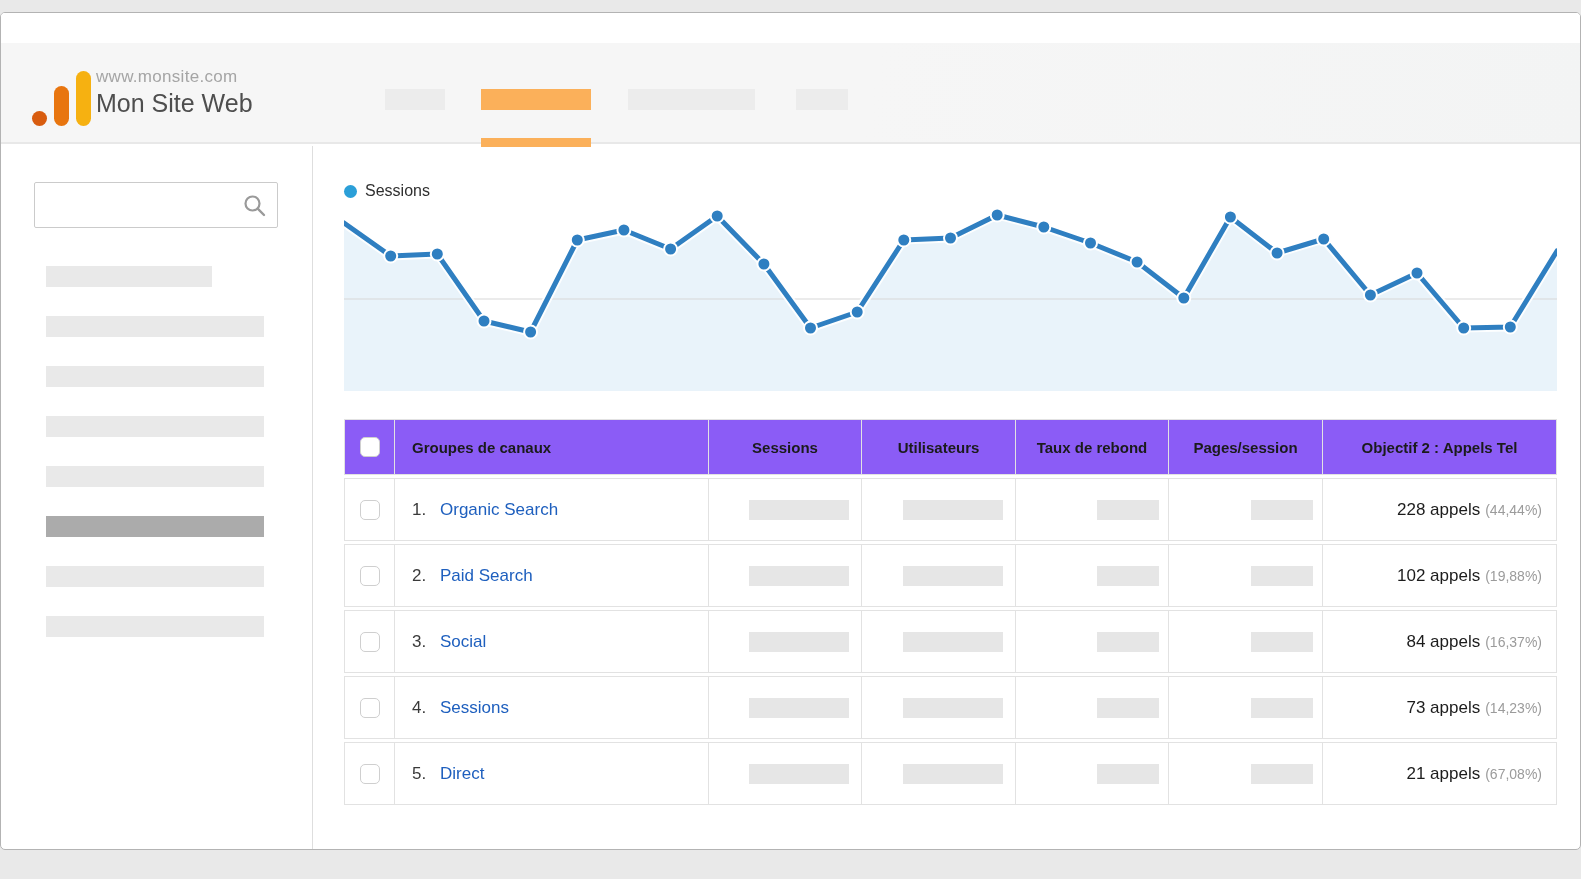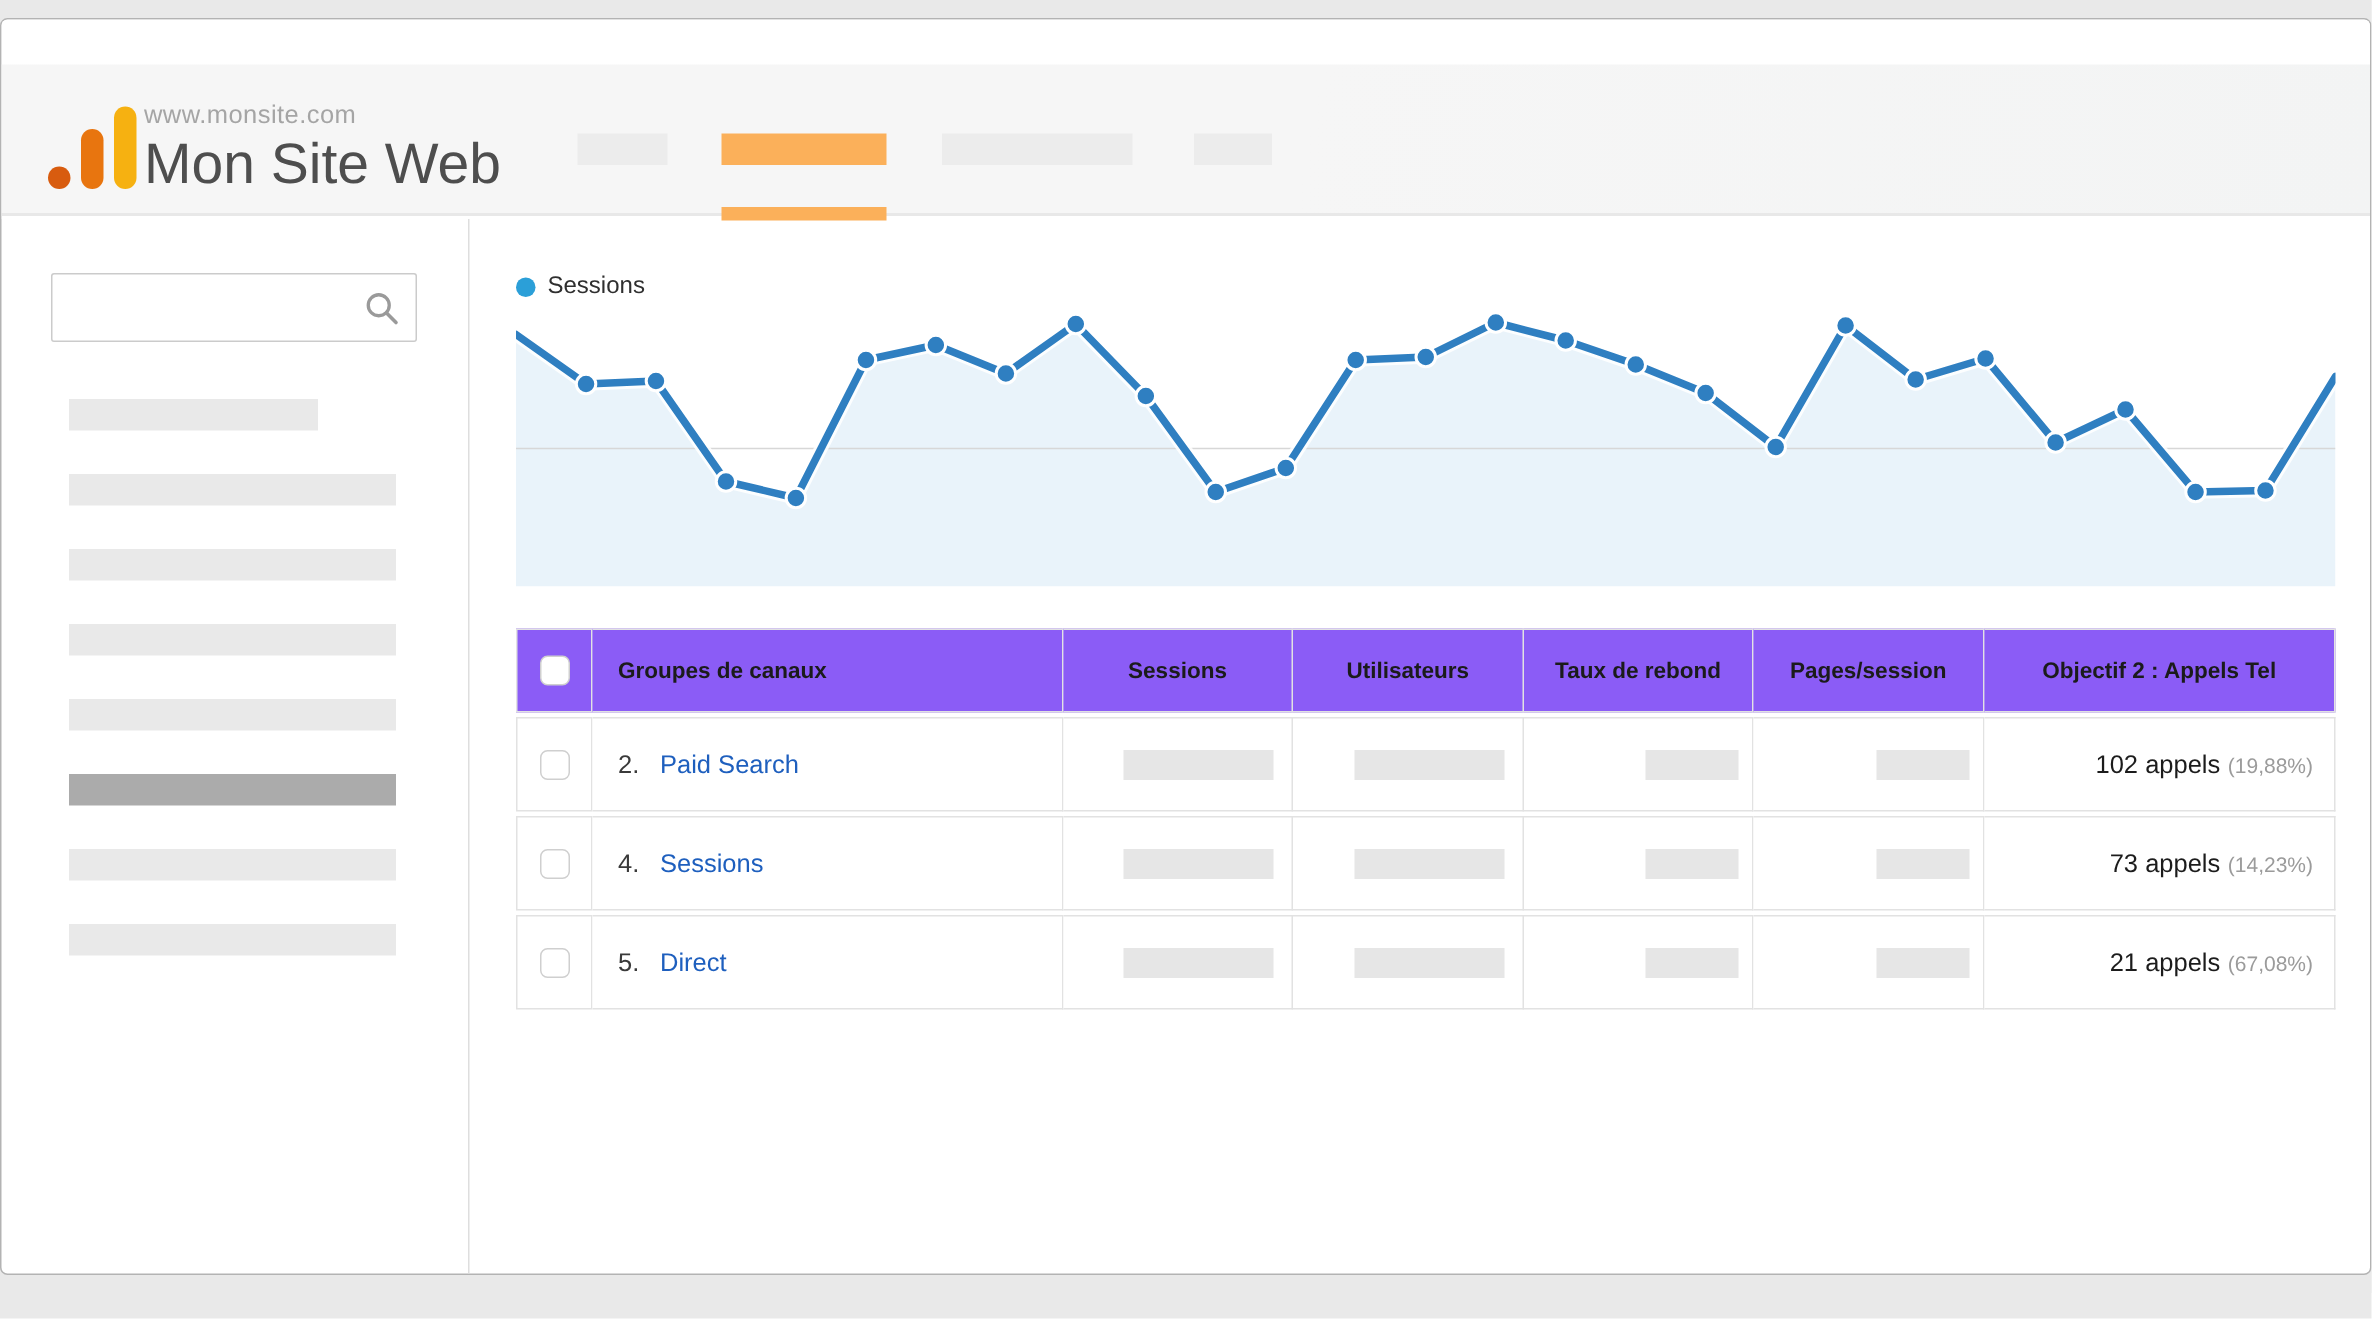--- a/index.html
+++ b/index.html
@@ -16,21 +16,21 @@
   .header-band {
     position:absolute; left:0; top:30px; width:100%; height:101px;
     background:linear-gradient(100deg,#f6f6f6 55%,#f3f4f4);
     border-bottom:2px solid #e8e8e8;
   }
   .logo { position:absolute; left:31px; top:58px; width:60px; height:56px; }
   .logo-dot      { position:absolute; left:0;  top:40px; width:15px; height:15px; border-radius:50%; }
   .logo-bar-mid  { position:absolute; left:22px; top:15px; width:15px; height:40px; border-radius:8px; }
   .logo-bar-tall { position:absolute; left:44px; top:0;   width:15px; height:55px; border-radius:8px; }
   .site-url  { position:absolute; left:95px; top:54px; font-size:17px; color:#a5a5a5; letter-spacing:.3px; }
-  .site-name { position:absolute; left:95px; top:76px; font-size:38px; color:#4e4e4e; }
+  .site-name { position:absolute; left:95px; top:76px; font-size:25px; color:#4e4e4e; }
 
   .tab { position:absolute; top:76px; height:21px; background:#ececec; }
   .tab.t1 { left:384px; width:60px; }
   .tab.t2 { left:480px; width:110px; }
   .tab.t3 { left:627px; width:127px; }
   .tab.t4 { left:795px; width:52px; }
   .tab.active { background:var(--accent,#fbb05a); }
   .tab-underline { position:absolute; left:480px; top:125px; width:110px; height:9px; background:var(--accent,#fbb05a); }
 
   
@@ -191,26 +191,48 @@
           <th>Taux de rebond</th>
           <th>Pages/session</th>
           <th>Objectif 2 : Appels Tel</th>
         </tr>
       </thead>
       <tbody id="table-body">
           <tr>
             <td>
               <div class="cbx"></div>
             </td>
+            <td class="cell-channel"><span class="row-rank">1.</span><a class="channel-link">Organic Search</a></td>
+            <td class="cell-ph"><span class="ph-bar w100"></span></td>
+            <td class="cell-ph"><span class="ph-bar w100"></span></td>
+            <td class="cell-ph"><span class="ph-bar w60"></span></td>
+            <td class="cell-ph"><span class="ph-bar w60"></span></td>
+            <td class="cell-objective"><span class="obj-value">228 appels</span><span class="obj-pct">(44,44%)</span></td>
+          </tr>
+          <tr>
+            <td>
+              <div class="cbx"></div>
+            </td>
             <td class="cell-channel"><span class="row-rank">2.</span><a class="channel-link">Paid Search</a></td>
             <td class="cell-ph"><span class="ph-bar w100"></span></td>
             <td class="cell-ph"><span class="ph-bar w100"></span></td>
             <td class="cell-ph"><span class="ph-bar w60"></span></td>
             <td class="cell-ph"><span class="ph-bar w60"></span></td>
             <td class="cell-objective"><span class="obj-value">102 appels</span><span class="obj-pct">(19,88%)</span></td>
+          </tr>
+          <tr>
+            <td>
+              <div class="cbx"></div>
+            </td>
+            <td class="cell-channel"><span class="row-rank">3.</span><a class="channel-link">Social</a></td>
+            <td class="cell-ph"><span class="ph-bar w100"></span></td>
+            <td class="cell-ph"><span class="ph-bar w100"></span></td>
+            <td class="cell-ph"><span class="ph-bar w60"></span></td>
+            <td class="cell-ph"><span class="ph-bar w60"></span></td>
+            <td class="cell-objective"><span class="obj-value">84 appels</span><span class="obj-pct">(16,37%)</span></td>
           </tr>
           <tr>
             <td>
               <div class="cbx"></div>
             </td>
             <td class="cell-channel"><span class="row-rank">4.</span><a class="channel-link">Sessions</a></td>
             <td class="cell-ph"><span class="ph-bar w100"></span></td>
             <td class="cell-ph"><span class="ph-bar w100"></span></td>
             <td class="cell-ph"><span class="ph-bar w60"></span></td>
             <td class="cell-ph"><span class="ph-bar w60"></span></td>

